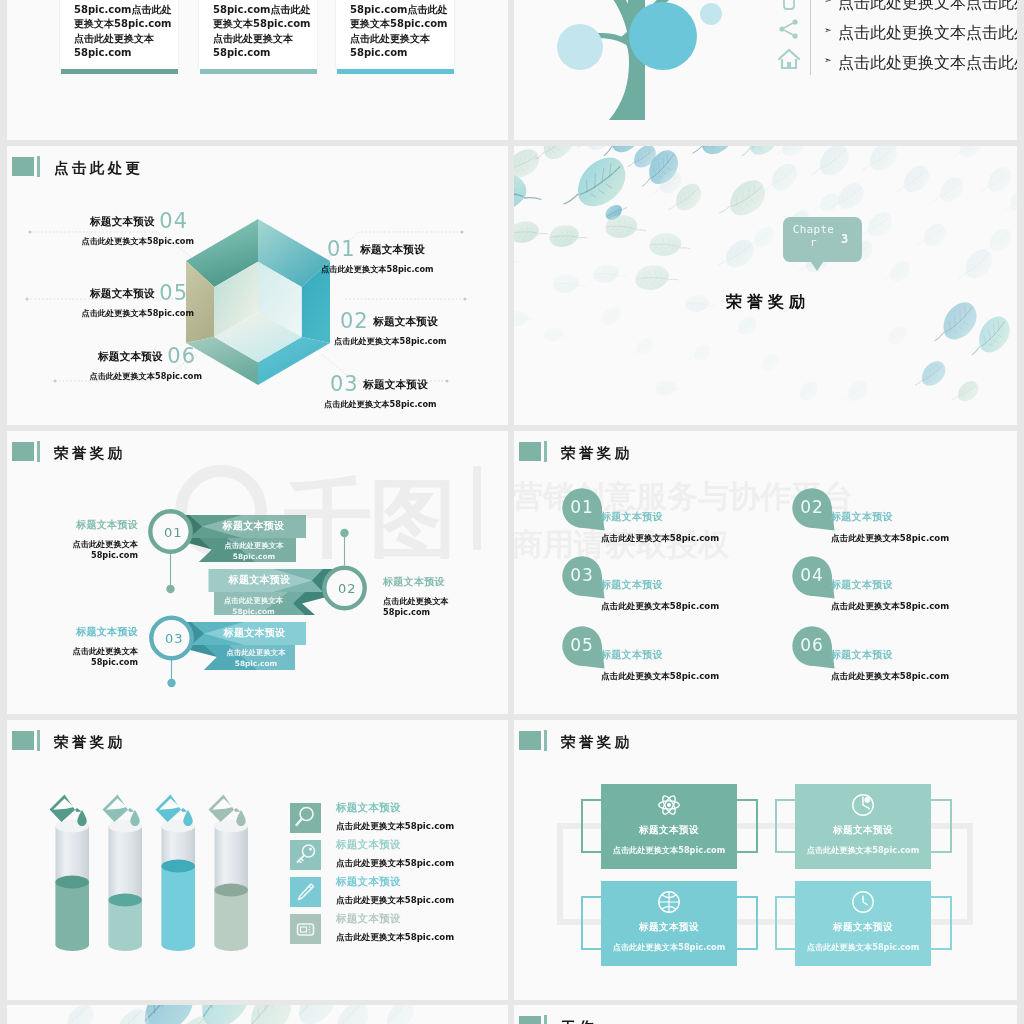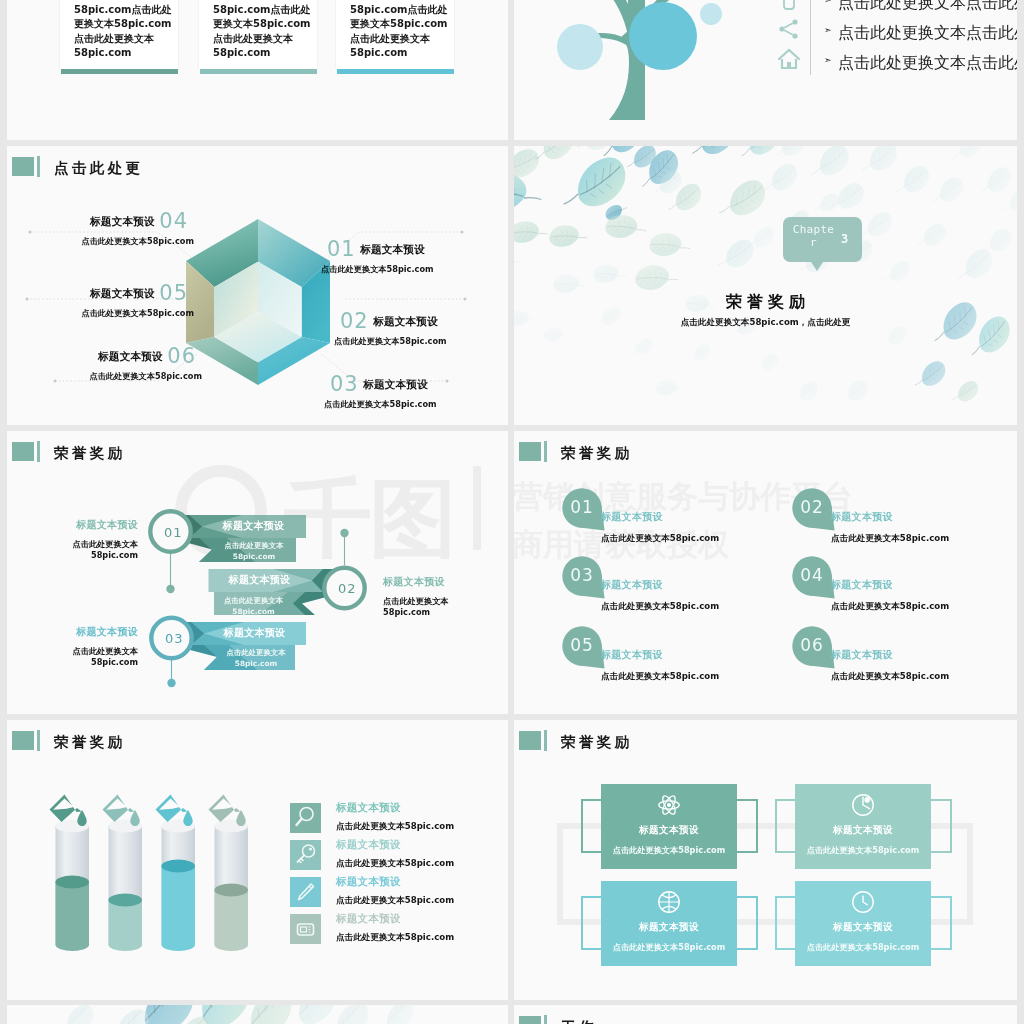--- a/index.html
+++ b/index.html
@@ -693,21 +693,20 @@
           </g>
         </svg>
       </div>
   <div class="bubble">
     <span class="bw">Chapter</span>
     <span class="bn">3</span>
     <div class="btail"></div>
   </div>
   <div class="ch-title cn">荣誉奖励</div>
   <div class="ch-body">
-    <div class="cn">点击此处更换文本58pic.com，点击此处更</div>
   </div>
 </div>
 
 <div class="slide c0 r2">
   <div class="sTitle">
     <div class="blk"></div>
     <div class="bar"></div>
     <div class="txt">荣誉奖励</div>
   </div>
   <div class="wm5">

